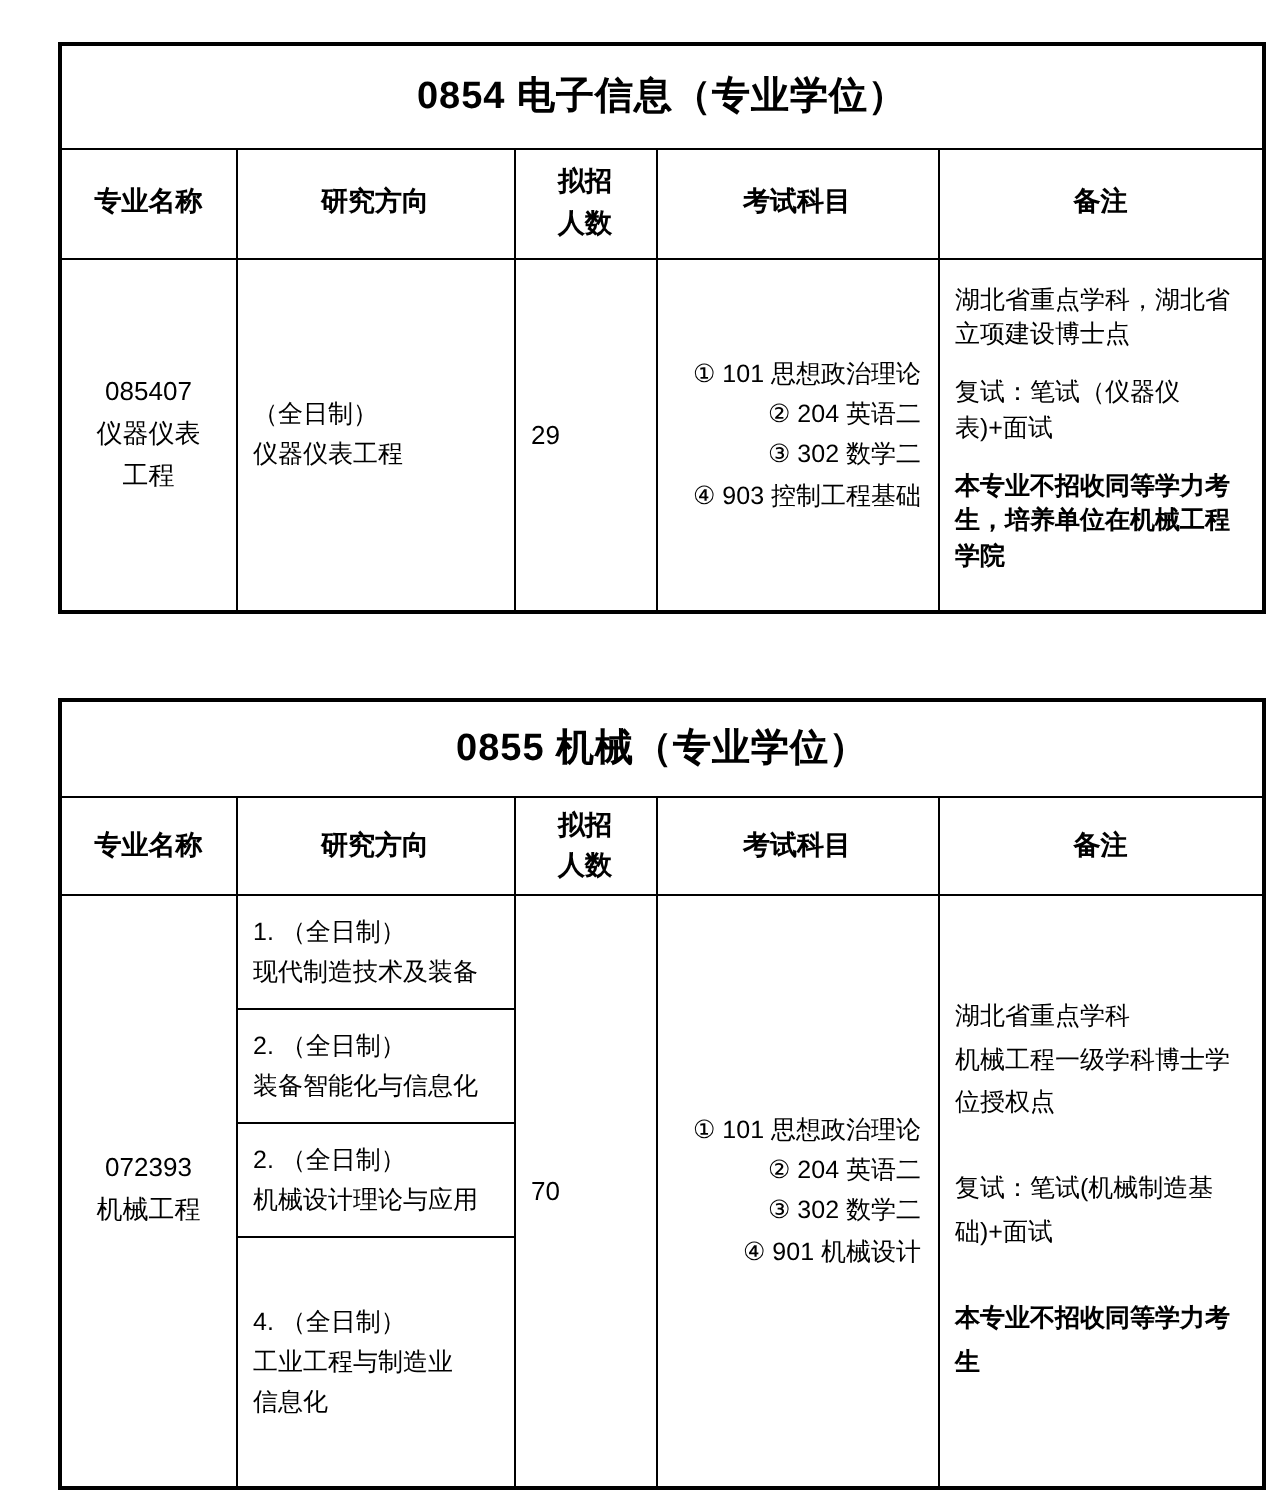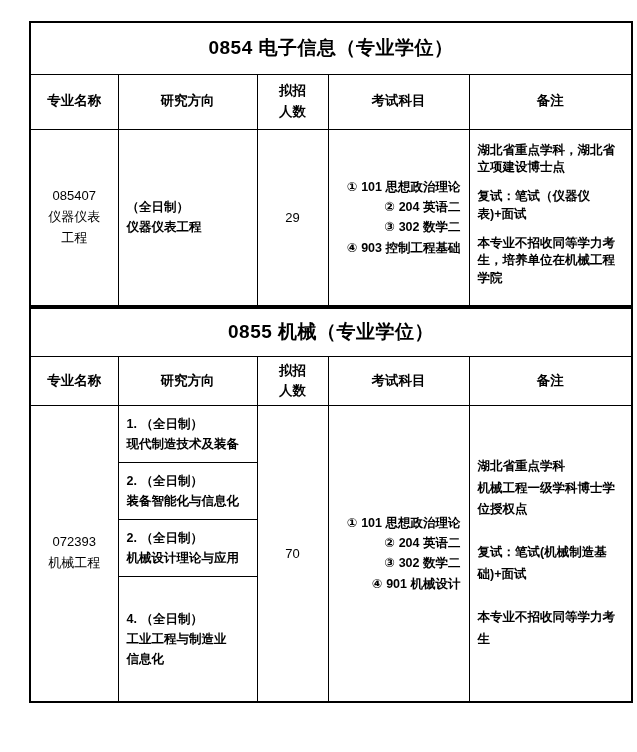--- a/index.html
+++ b/index.html
@@ -24,21 +24,21 @@
     width: 602px;
     background: #ffffff;
   }
   table.adm { border: 2px solid #000; }
   table.adm th, table.adm td {
     border: 1.5px solid #000;
     padding: 4px 8px;
     vertical-align: middle;
     overflow: hidden;
   }
-  .t2 { }
+  .t2 { margin-top: 42px; }
 
   
   col.c-major   { width: 88px; }
   col.c-dir     { width: 139px; }
   col.c-quota   { width: 71px; }
   col.c-subj    { width: 141px; }
   col.c-remarks { width: 163px; }
 
   
   td.t-title {
@@ -55,34 +55,34 @@
     font-size: 13.5px;
     font-weight: bold;
     text-align: center;
     line-height: 1.5;
   }
   .t1 tr.hdr th { height: 55px; }
   .t2 tr.hdr th { height: 47px; }
 
   
   td.cell { font-size: 12.5px; line-height: 1.5; }
-  .pre { white-space: pre-line; font-weight: bold; }
+  .pre { white-space: pre-line; }
 
   td.major {
     text-align: center;
     font-weight: normal;
     font-size: 13px;
     line-height: 1.6;
   }
   td.dir {
     text-align: left;
     padding-left: 10px;
     line-height: 1.6;
   }
-  td.quota { text-align: center; font-size: 13px; }
+  td.quota { font-size: 13px; }
   td.subj {
     text-align: right;
     padding-left: 8px;
     line-height: 1.62;
   }
   td.remarks { text-align: left; padding-left: 9px; padding-right: 7px; }
   td.remarks p { margin: 0; }
   .t1 td.remarks p { line-height: 1.42; margin-bottom: 11px; }
   .t1 td.remarks p:last-child { margin-bottom: 5px; }
   .t2 td.remarks p { line-height: 1.75; margin-bottom: 21px; }

